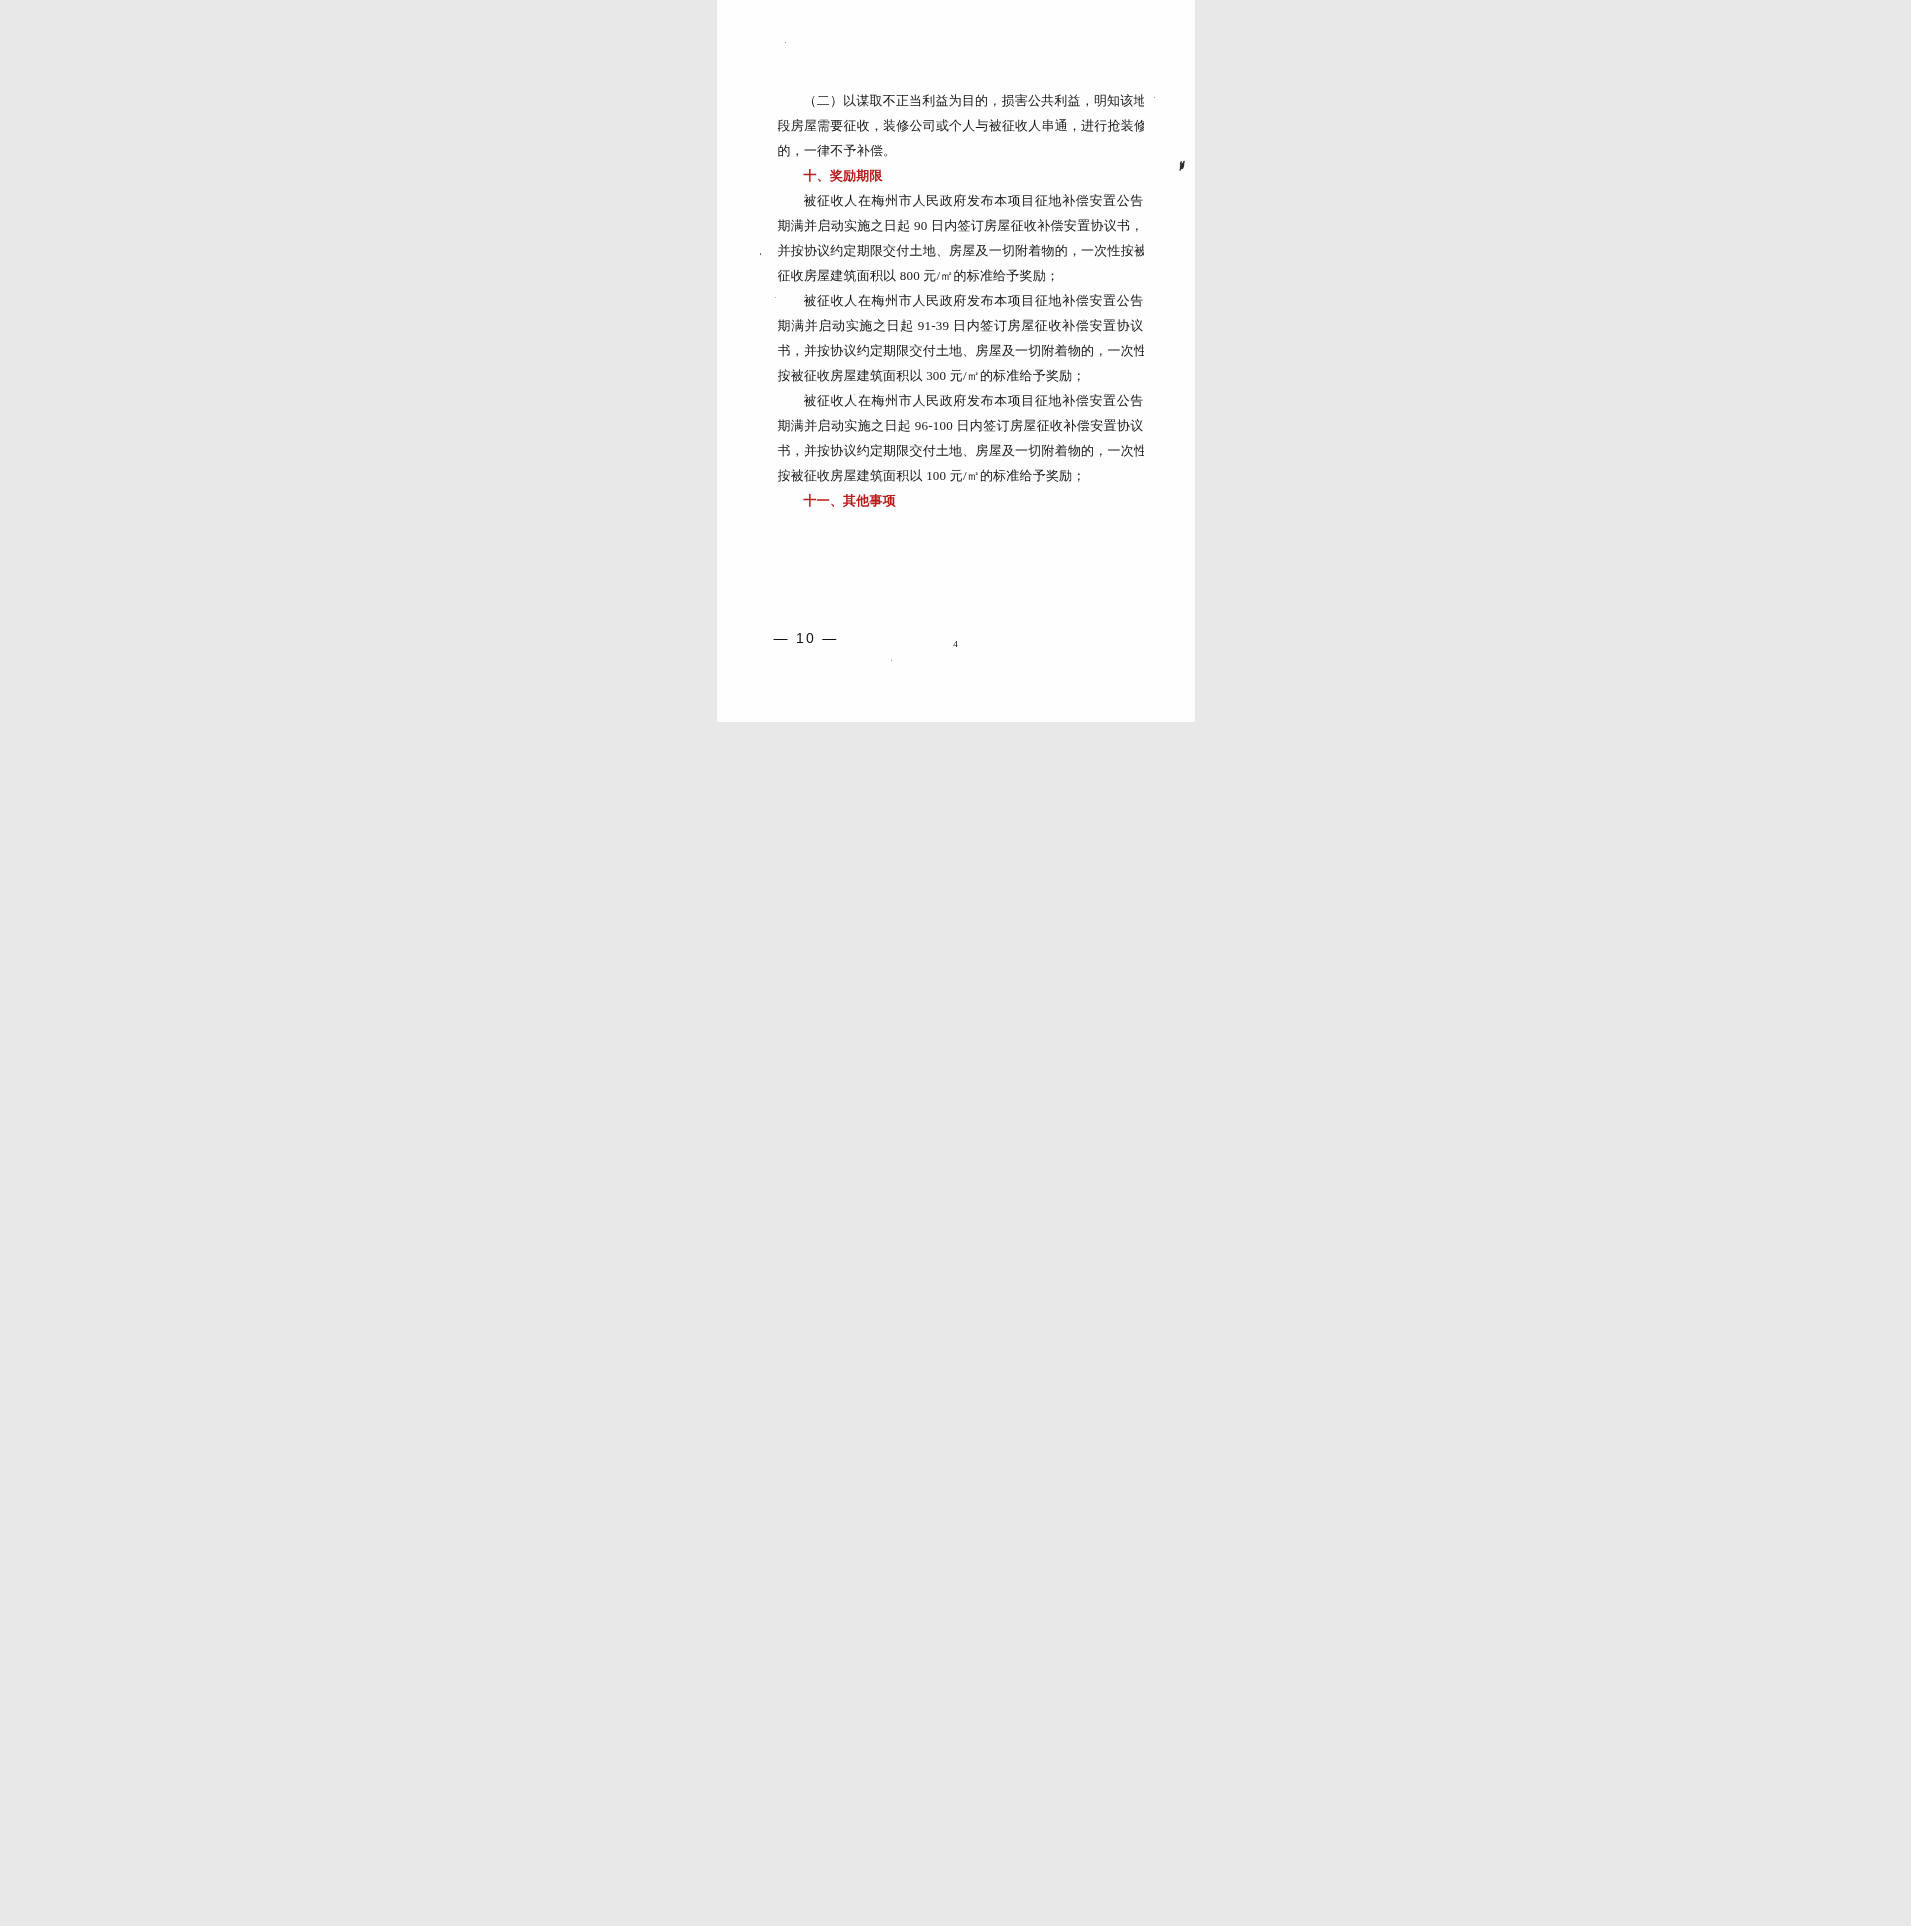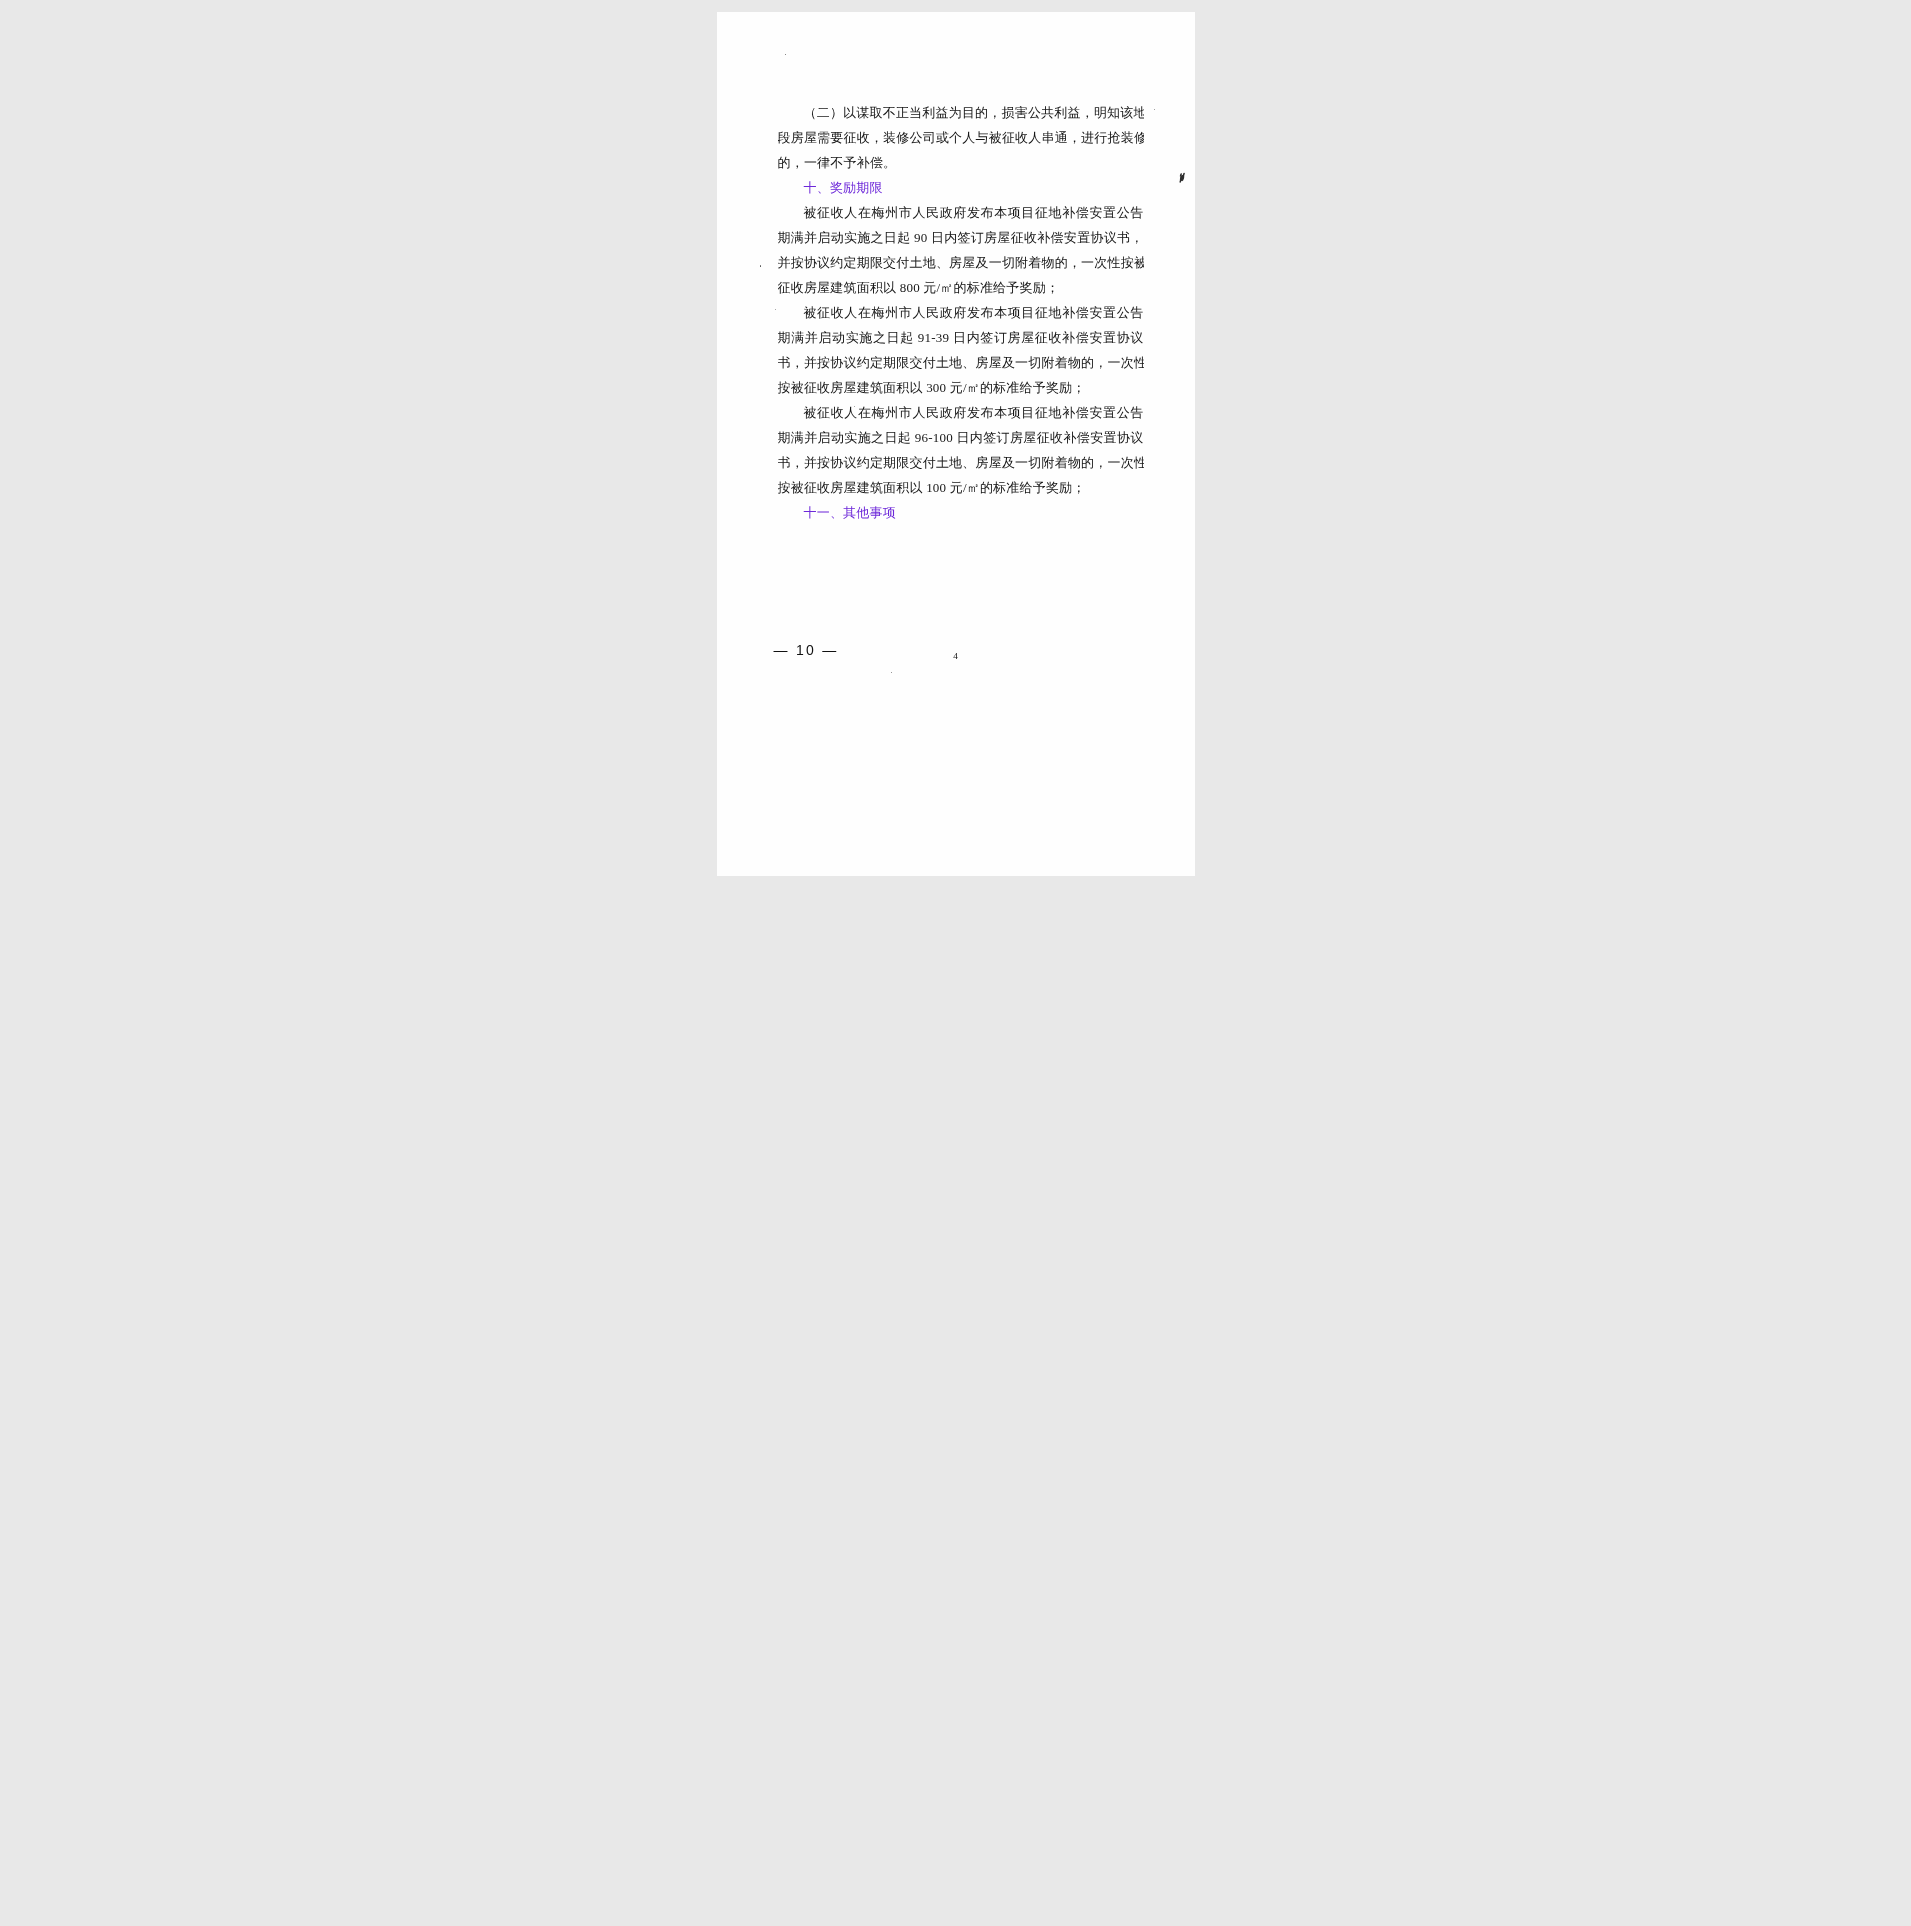--- a/index.html
+++ b/index.html
@@ -2,22 +2,22 @@
 <html style="font-size:6.2px"><head>
 <meta charset="utf-8">
 <style>
   * { margin: 0; padding: 0; box-sizing: border-box; }
   html, body { background: #e8e8e8; }
   body { font-family: "Liberation Serif", "DejaVu Serif", serif; }
 
   .page {
     position: relative;
     width: 478px;
-    height: 864px;
-    margin: 12px auto;
+    height: 722px;
+    margin: 0 auto;
     background: #fefefe;
     color: #161616;
     overflow: hidden;
   }
 
   .content {
     position: absolute;
     left: 61px;
     top: 88px;
     width: 366px;
@@ -39,22 +39,22 @@
   }
 
   
   .line.full { text-align-last: justify; }
 
   
   .line.indent { text-indent: 2em; }
 
   .line.heading {
     font-family: "Liberation Sans", "DejaVu Sans", sans-serif;
-    font-weight: normal;
-    color: #6d28d9;
+    font-weight: bold;
+    color: #b91c1c;
     text-align-last: auto;
   }
 
   .footer-left {
     position: absolute;
     left: 57px;
     top: 631px;
     font-size: 14px;
     line-height: 15.4px;
     color: #111;

